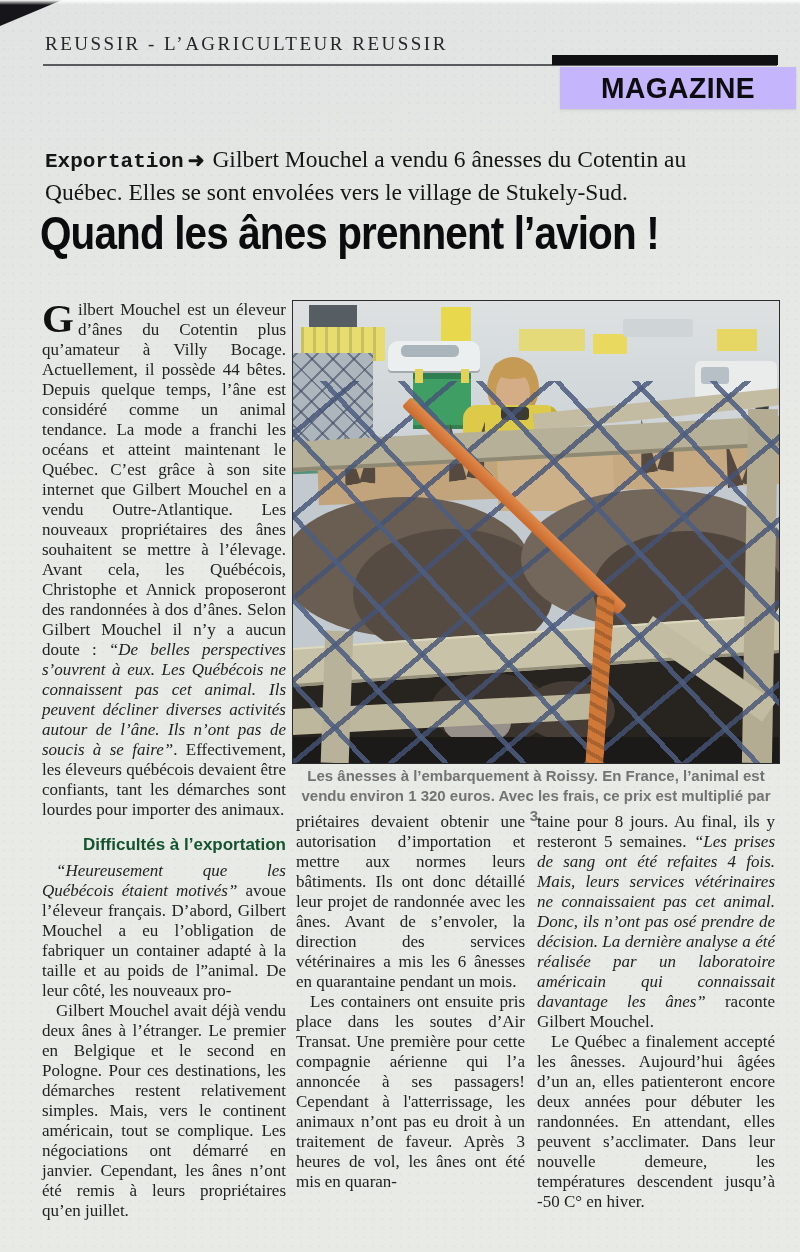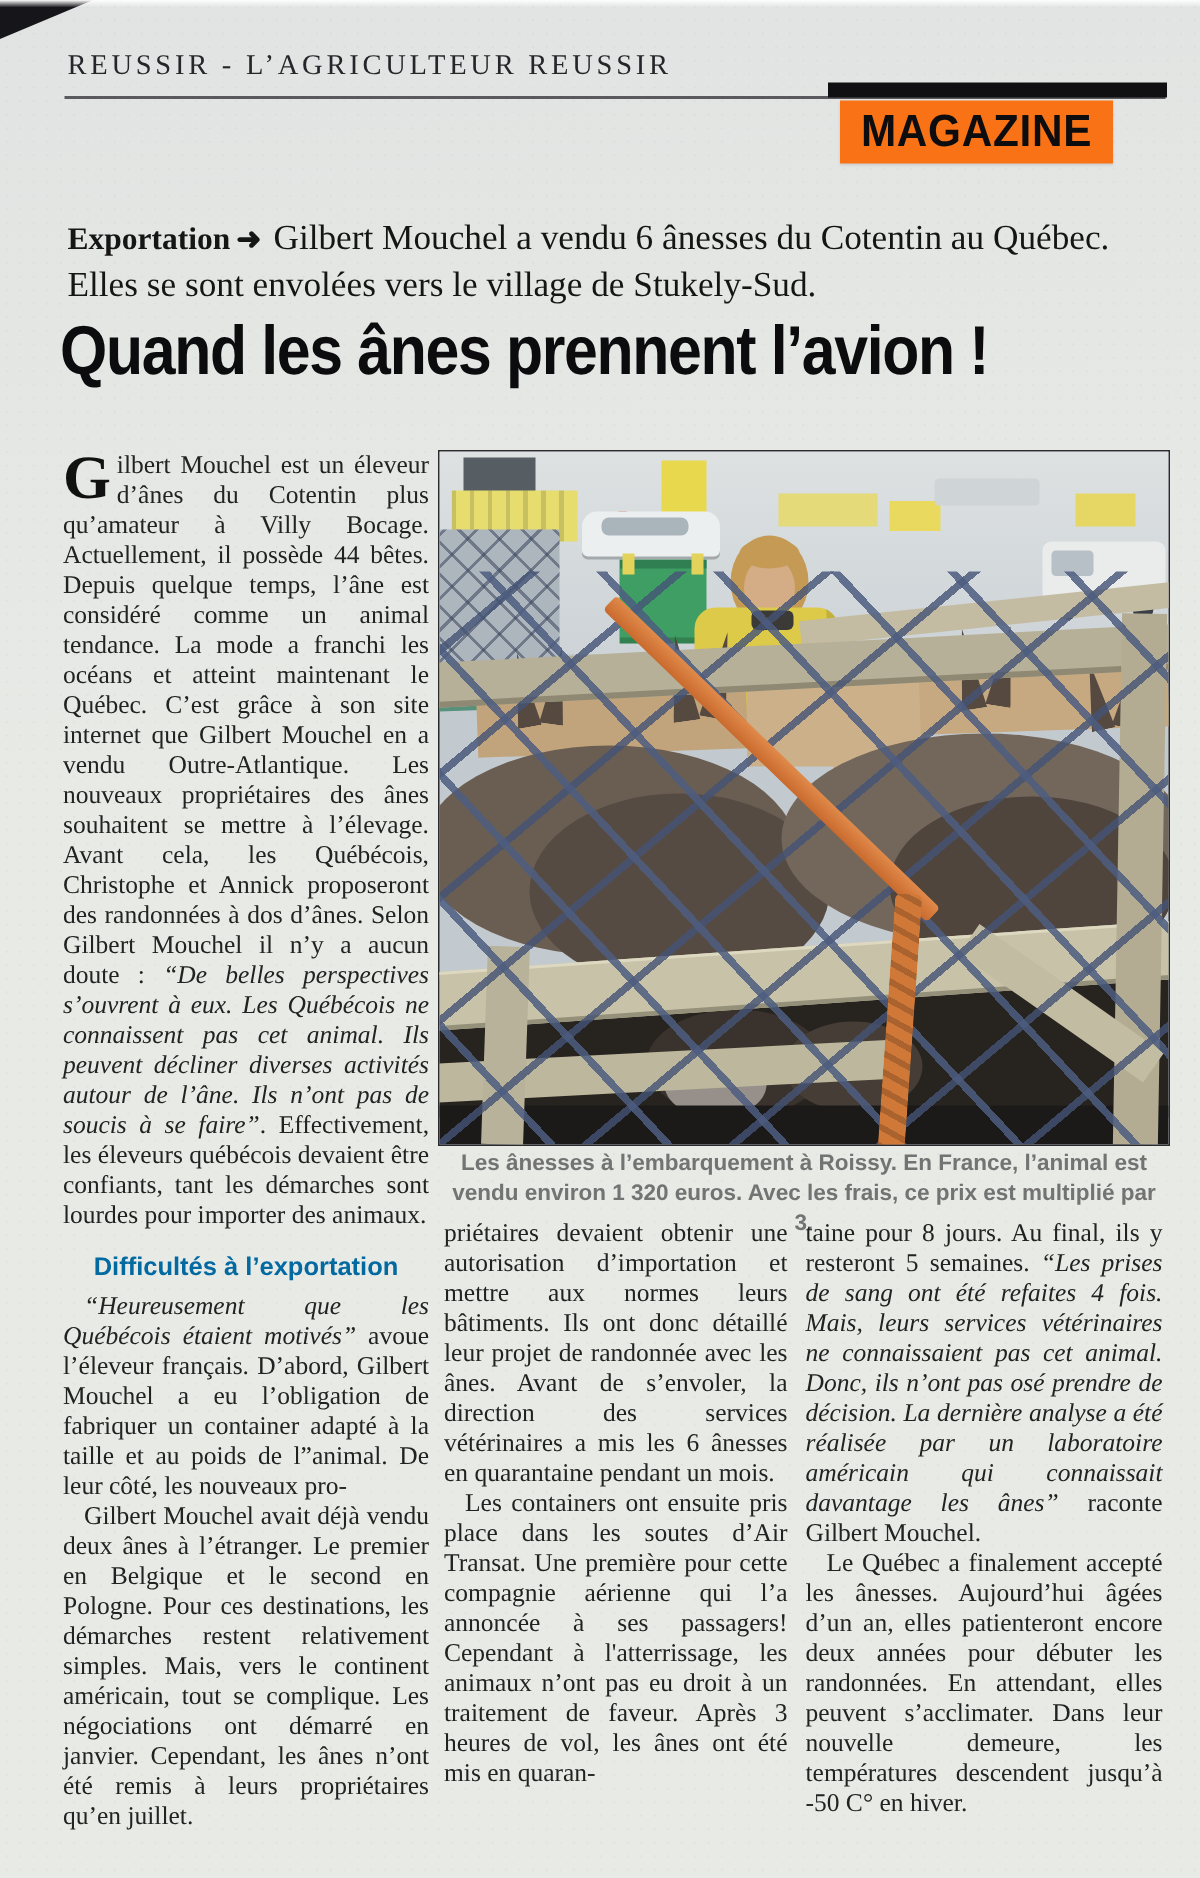--- a/index.html
+++ b/index.html
@@ -13,46 +13,46 @@
 
   
   .corner-artifact{left:0;top:0;width:62px;height:26px;background:#15151a;
        clip-path:polygon(0 0,100% 0,0 100%);}
   .top-edge{left:0;top:0;width:100%;height:5px;background:linear-gradient(#fdfdfd,rgba(255,255,255,0));}
 
   
   .masthead{left:45px;top:33px;font-size:19px;letter-spacing:2.5px;color:#26262a;}
   .rule{left:43px;top:64px;width:734px;height:2px;background:#5a5a5e;}
   .black-bar{left:552px;top:55px;width:226px;height:10px;background:#101012;}
-  .magazine-box{left:560px;top:67px;width:182px;height:42px;background:#f97316;
+  .magazine-box{left:560px;top:67px;width:236px;height:42px;background:#c4b5fd;
        display:flex;align-items:center;justify-content:center;box-shadow:0 1px 2px rgba(0,0,0,.12);}
   .magazine-box span{font-family:"Liberation Sans",sans-serif;font-weight:700;font-size:30px;
        letter-spacing:.5px;transform:scaleX(.94);color:#0d0d0f;}
 
   
   .kicker{left:45px;top:144px;width:714px;font-size:23.5px;line-height:30px;color:#151515;}
-  .kicker-label{font-family:Liberation Serif, serif;font-weight:700;font-size:21px;text-align:center;}
+  .kicker-label{font-family:Liberation Mono, monospace;font-weight:700;font-size:21px;text-align:center;}
   .kicker-arrow{font-family:"Liberation Sans",sans-serif;font-weight:700;font-size:20px;padding:0 8px 0 4px;}
 
   
   .headline{left:40px;top:206px;margin:0;font-family:"Liberation Sans",sans-serif;font-weight:700;
        font-size:46px;letter-spacing:-1px;transform:scaleX(.88);transform-origin:0 0;
        white-space:nowrap;color:#0c0c0e;}
 
   
   .col{font-size:17px;line-height:20px;text-align:justify;color:#222;}
   .col1{left:42px;top:300px;width:244px;}
   .col2{left:296px;top:812px;width:229px;}
   .col3{left:537px;top:812px;width:238px;}
   .col p{margin:0;}
   .col p.indent{text-indent:14px;}
   .it{font-style:italic;}
   .dropcap{float:left;font-weight:700;font-size:41px;line-height:33px;padding:2px 4px 0 0;color:#111;}
   .subhead{margin:15px 0 6px 0;font-family:"Liberation Sans",sans-serif;font-weight:700;
-       font-size:17px;line-height:20px;text-align:center;color:#0369a1;}
+       font-size:17px;line-height:20px;text-align:right;color:#14532d;}
   .byline{margin-top:8px;text-align:right;font-family:"Liberation Sans",sans-serif;
        font-weight:700;font-size:15px;color:#141414;}
 
   
   .photo{left:292px;top:300px;width:486px;height:462px;border:1px solid #2b2b2e;
        background:#c3cacf;overflow:hidden;}
   .photo .abs{position:absolute;}
   .ph-sky{left:0;top:0;width:486px;height:135px;background:linear-gradient(#dde1e2,#cdd3d7);}
   .yb{background:#e6dd6e;}
   .yb.striped{background-image:repeating-linear-gradient(90deg, rgba(0,0,0,.13) 0 3px, transparent 3px 12px);}

